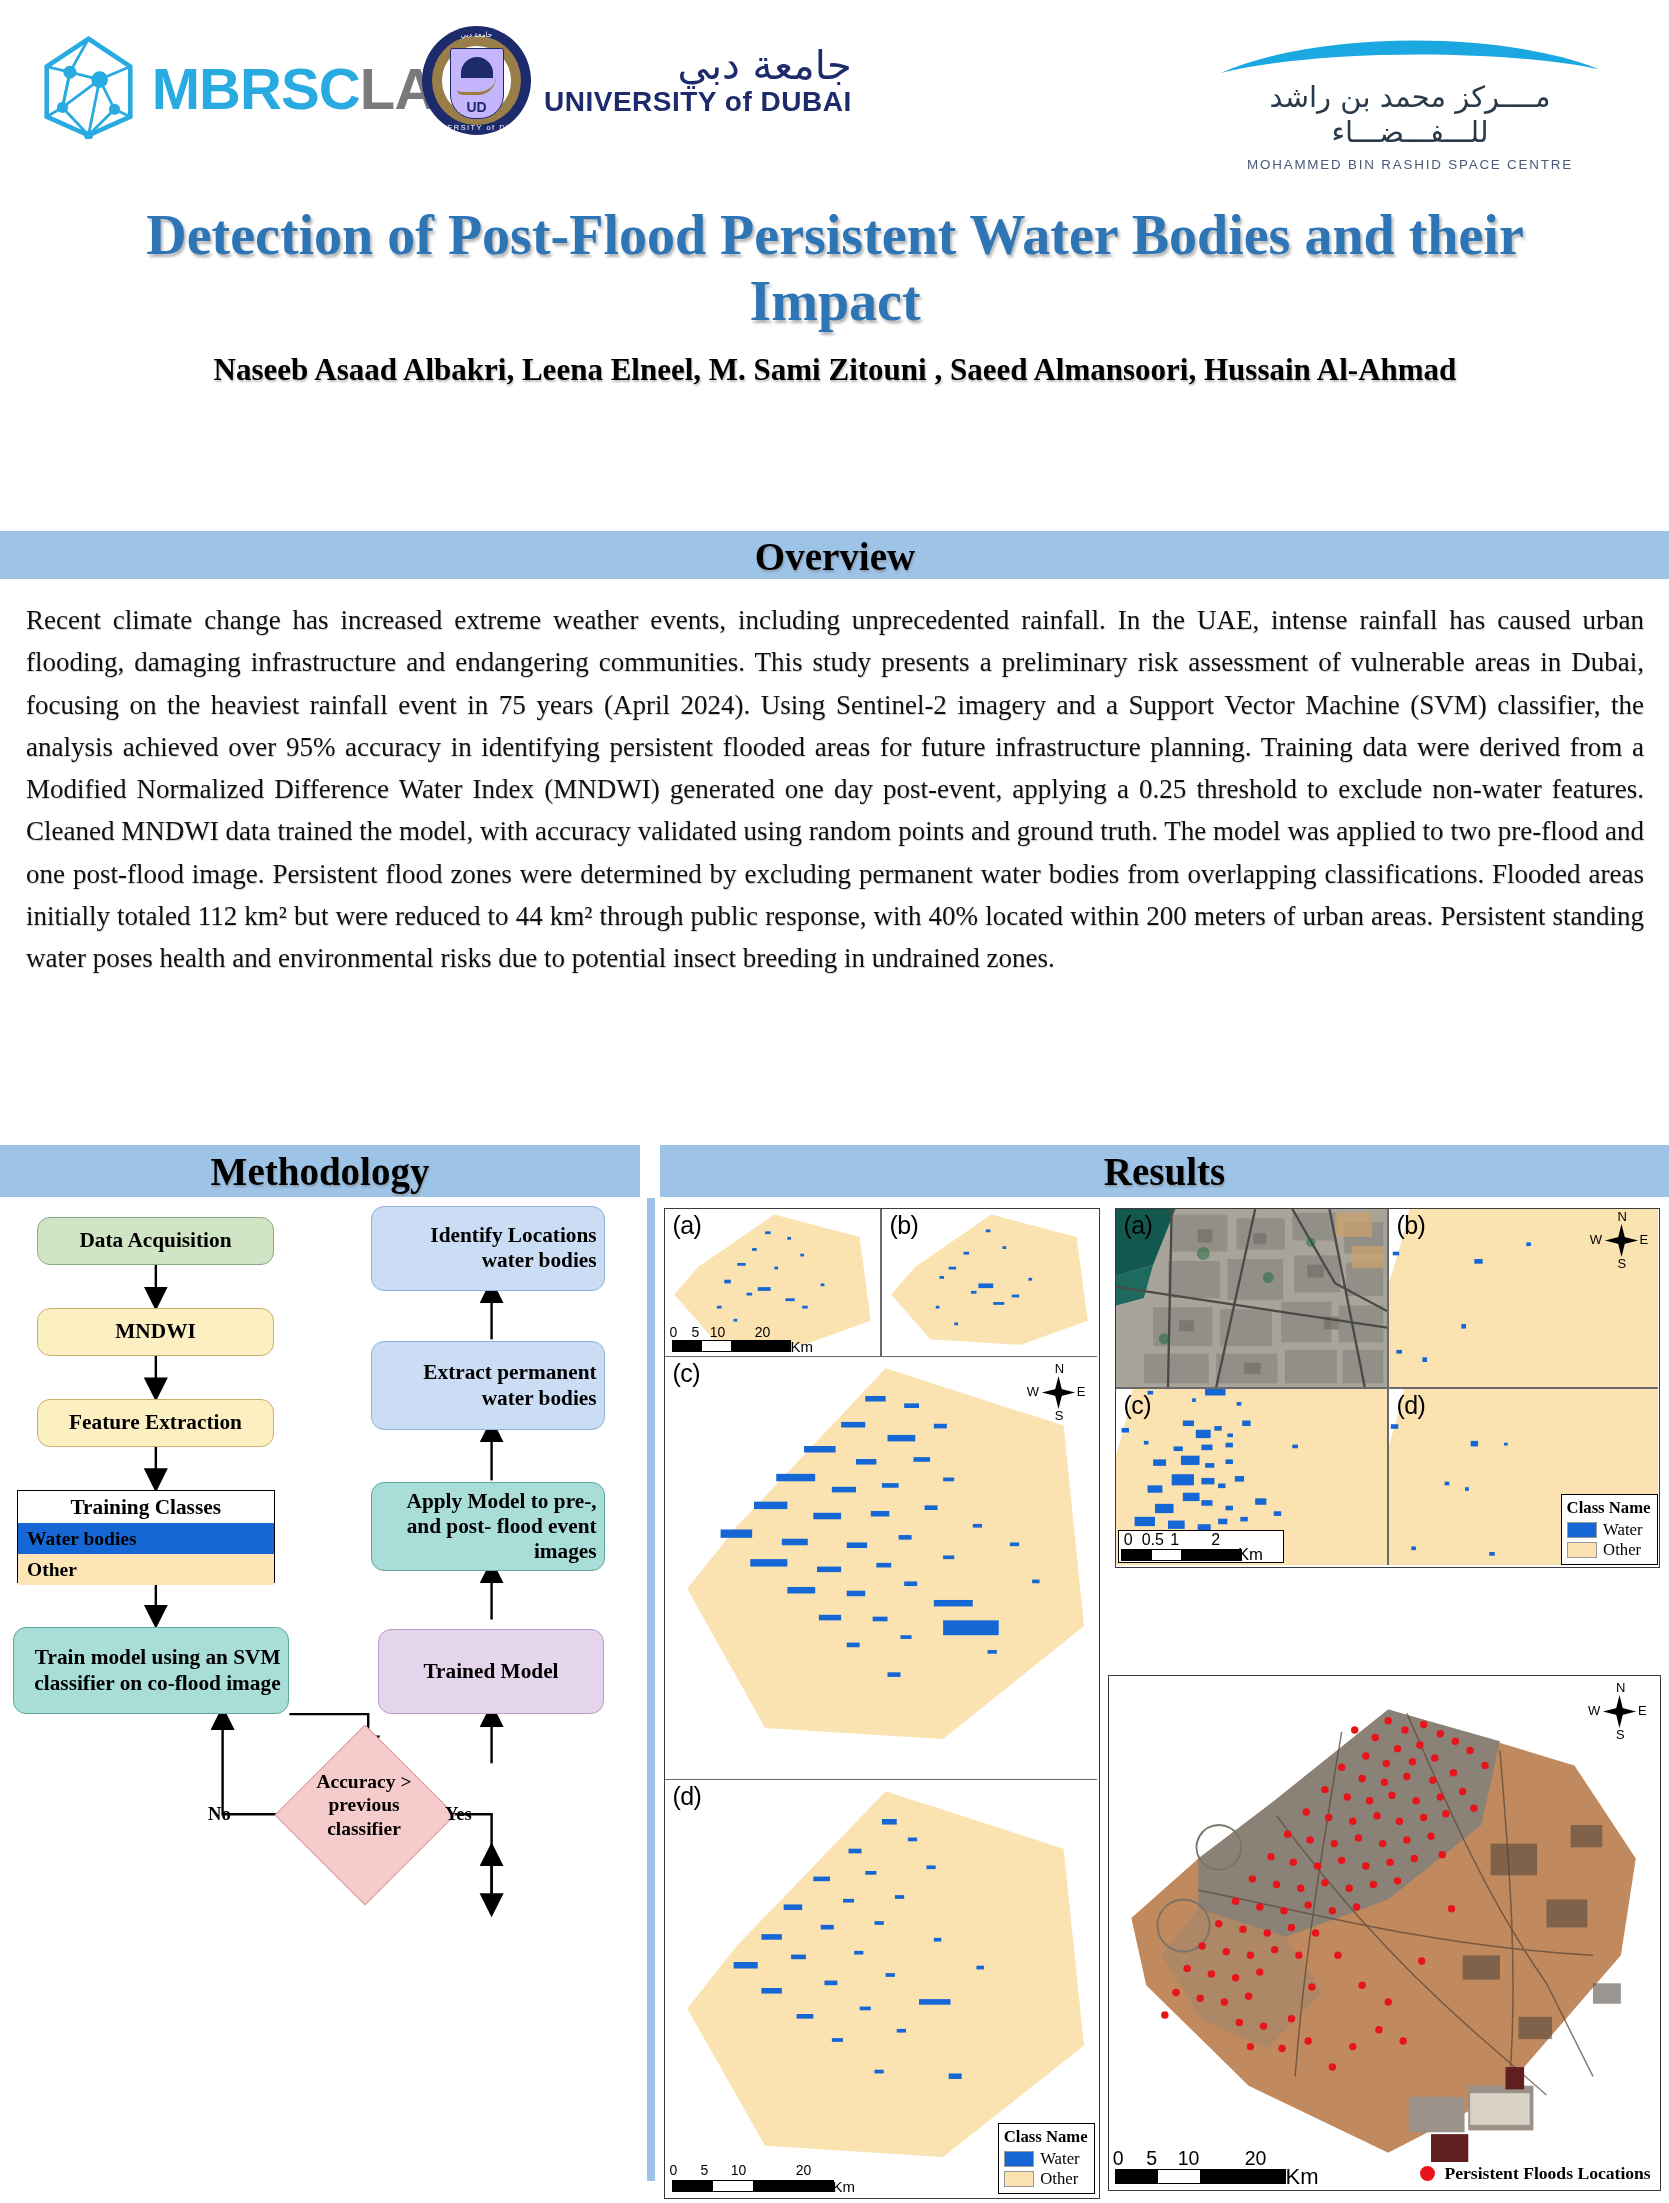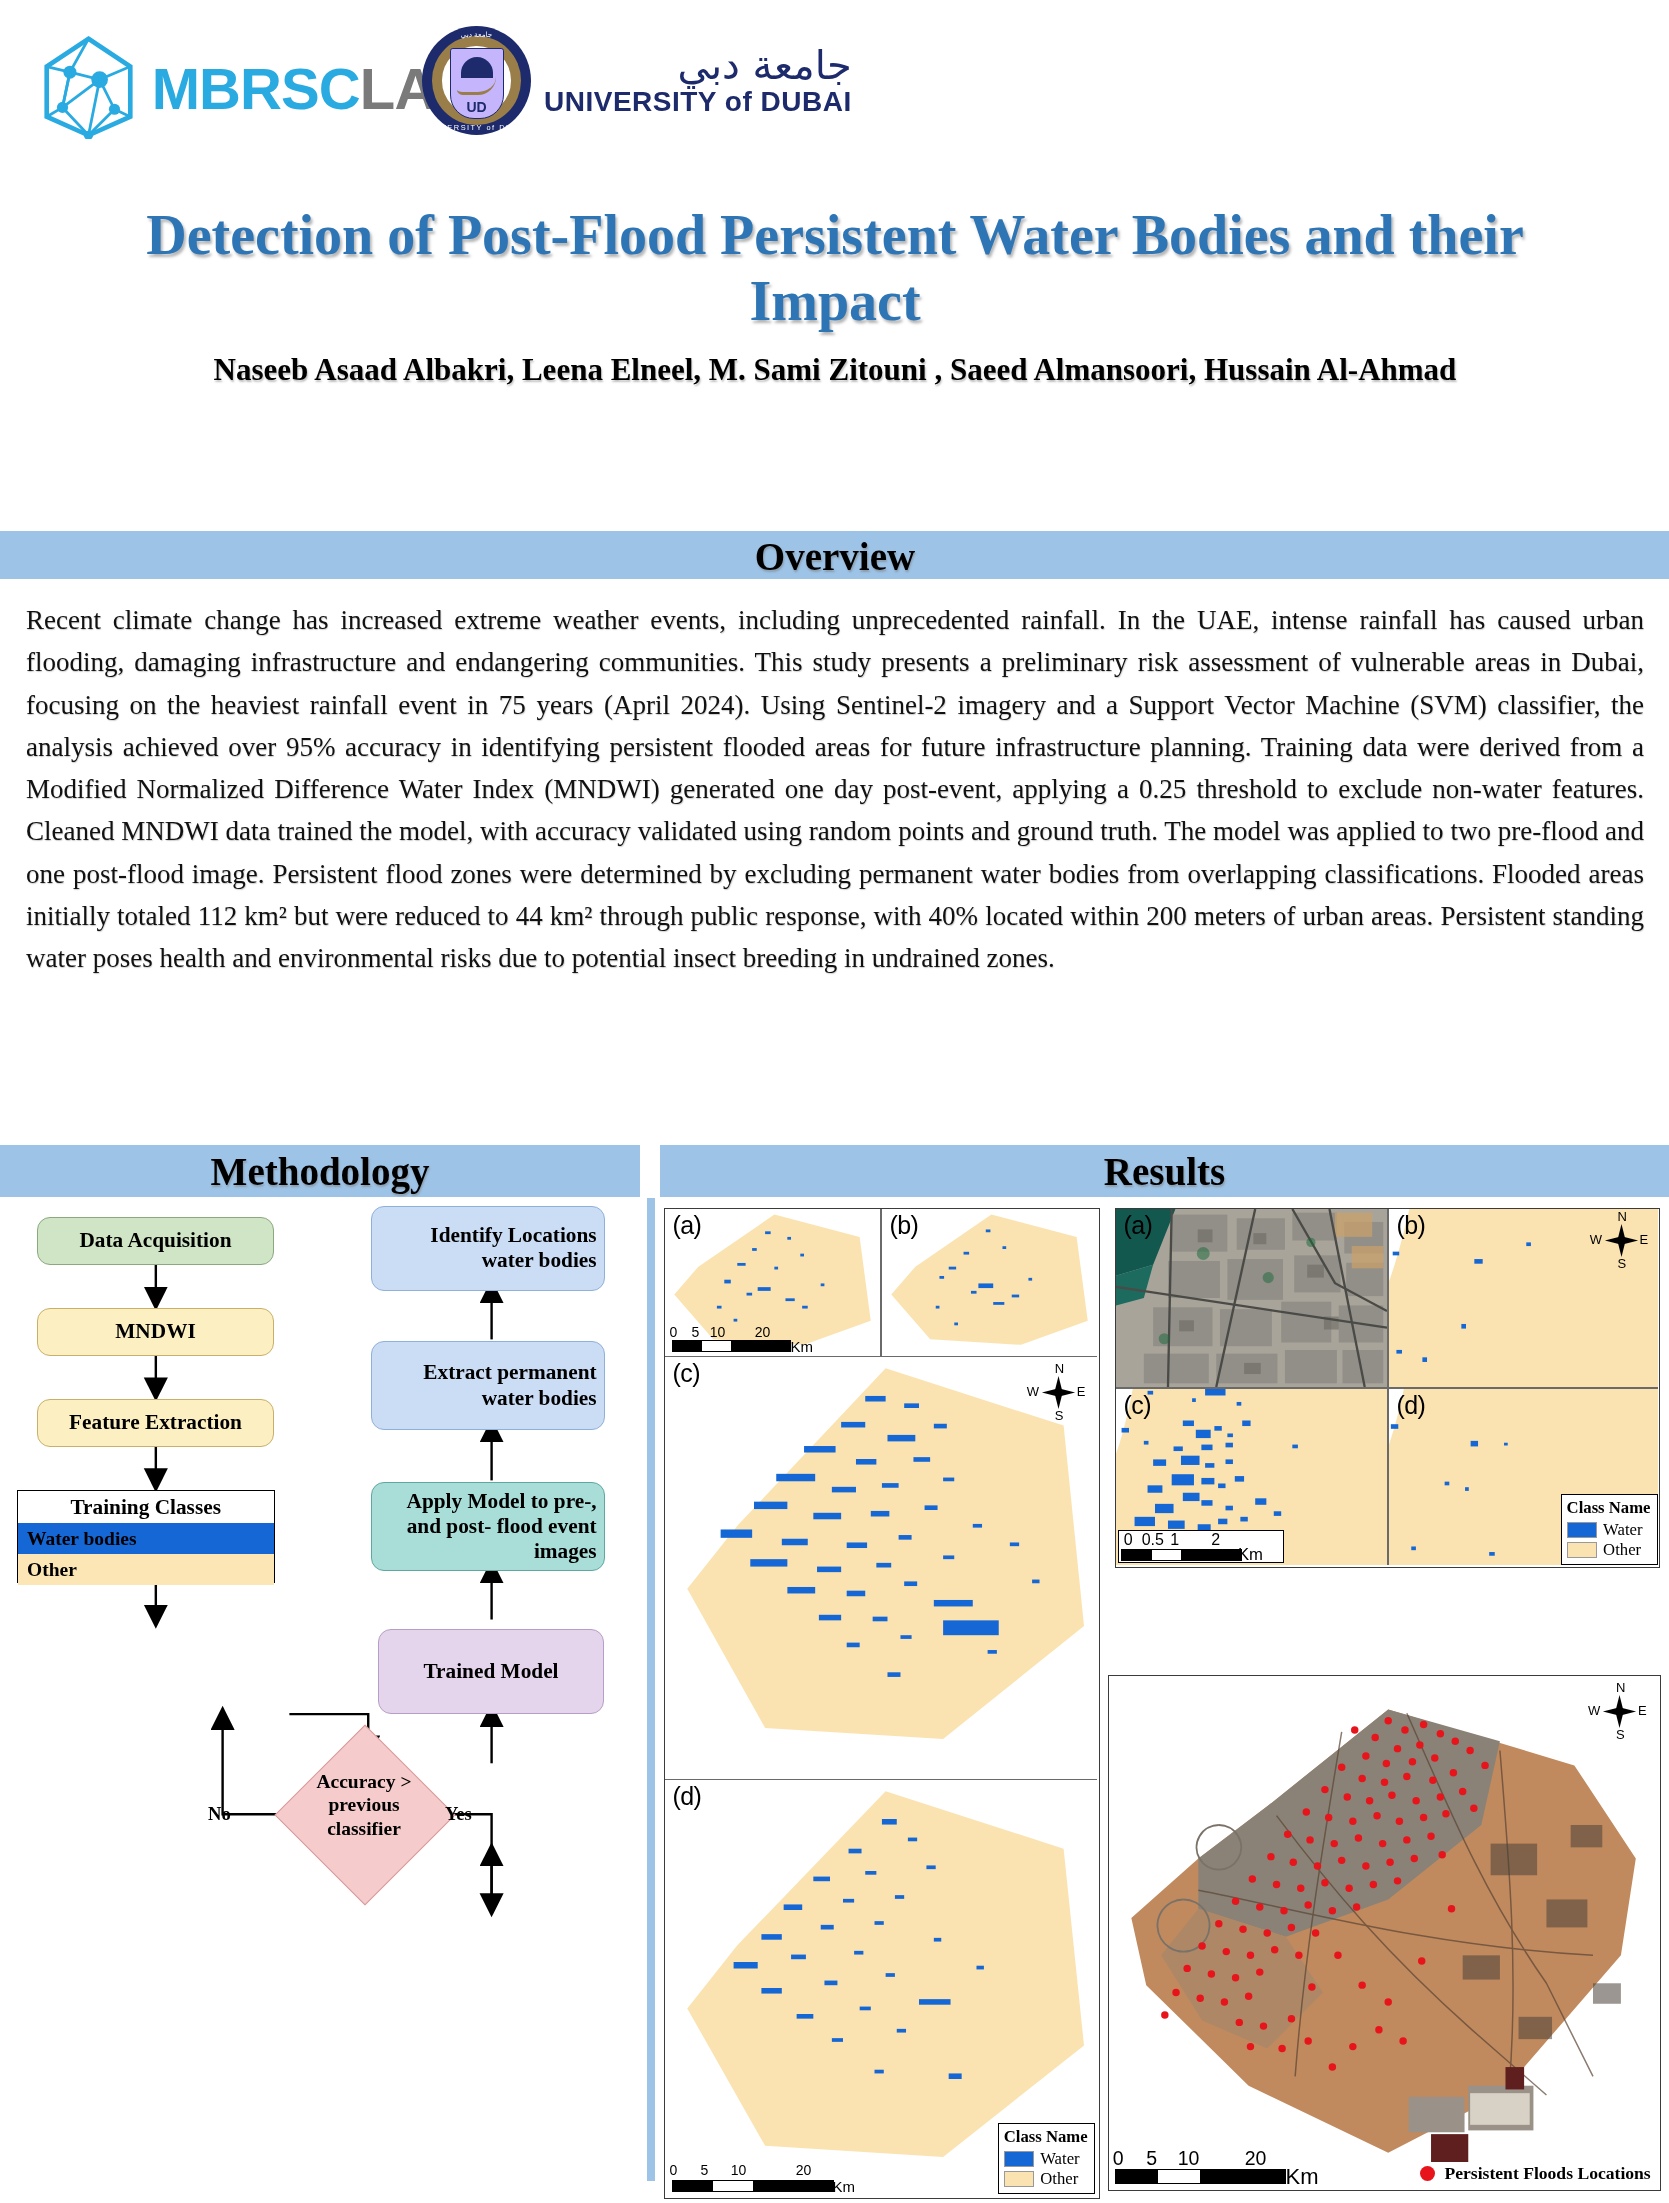--- a/index.html
+++ b/index.html
@@ -164,20 +164,30 @@
         <span class="ud-swoosh"></span>
         <span class="ud-ud">UD</span>
       </span>
     </span>
     <span class="ud-words">
       <span class="ud-ar">جامعة دبي</span>
       <span class="ud-en">UNIVERSITY of DUBAI</span>
     </span>
   </div>
 
+  <div class="logo-mbrsc">
+    <span>
+      <svg class="mbrsc-arc" viewBox="0 0 420 46">
+        <path d="M6,44 C110,-2 310,-2 414,40 C310,18 110,18 6,44 Z" fill="#1BA7E0"></path>
+      </svg>
+    </span>
+    <div class="mbrsc-ar">مــــركز محمد بن راشد</div>
+    <div class="mbrsc-ar">للـــفـــضـــاء</div>
+    <div class="mbrsc-en">MOHAMMED BIN RASHID SPACE CENTRE</div>
+  </div>
 </div>
 
 <div class="poster-title">Detection of Post-Flood Persistent Water Bodies and their Impact</div>
 <div class="poster-authors">Naseeb Asaad Albakri, Leena Elneel, M. Sami Zitouni , Saeed Almansoori, Hussain Al-Ahmad</div>
 
 <div class="sec-bar" id="overview-bar">
   <div class="sec-title">Overview</div>
 </div>
 <div class="overview-text">Recent climate change has increased extreme weather events, including unprecedented rainfall. In the UAE, intense rainfall has caused urban flooding, damaging infrastructure and endangering communities. This study presents a preliminary risk assessment of vulnerable areas in Dubai, focusing on the heaviest rainfall event in 75 years (April 2024). Using Sentinel-2 imagery and a Support Vector Machine (SVM) classifier, the analysis achieved over 95% accuracy in identifying persistent flooded areas for future infrastructure planning. Training data were derived from a Modified Normalized Difference Water Index (MNDWI) generated one day post-event, applying a 0.25 threshold to exclude non-water features. Cleaned MNDWI data trained the model, with accuracy validated using random points and ground truth. The model was applied to two pre-flood and one post-flood image. Persistent flood zones were determined by excluding permanent water bodies from overlapping classifications. Flooded areas initially totaled 112 km² but were reduced to 44 km² through public response, with 40% located within 200 meters of urban areas. Persistent standing water poses health and environmental risks due to potential insect breeding in undrained zones.</div>
 
@@ -224,20 +234,23 @@
   <div class="fbox yellow" style="left:37px;top:197px;width:237px;height:48px;">
     <span>Feature Extraction</span>
   </div>
 
   <div class="tclass" style="left:16.7px;top:288px;width:258px;height:93px;">
     <div class="hdr">Training Classes</div>
     <div class="row water">Water bodies</div>
     <div class="row other">Other</div>
   </div>
 
+  <div class="fbox teal" style="left:13px;top:425px;width:276px;height:87px;">
+    <span>Train model using an SVM classifier on co-flood image</span>
+  </div>
 
   <div class="diamond" style="left:301px;top:549px;width:126px;height:126px;"></div>
   <div class="diamond-label" style="left:301px;top:568px;width:126px;">Accuracy &gt; previous classifier</div>
   <div class="edge-lbl" style="left:208px;top:601px;">No</div>
   <div class="edge-lbl" style="left:445px;top:601px;">Yes</div>
 
   <div class="fbox purple" style="left:378px;top:427px;width:226px;height:85px;">
     <span>Trained Model</span>
   </div>
   <div class="fbox teal" style="left:371px;top:280px;width:234px;height:89px;">

